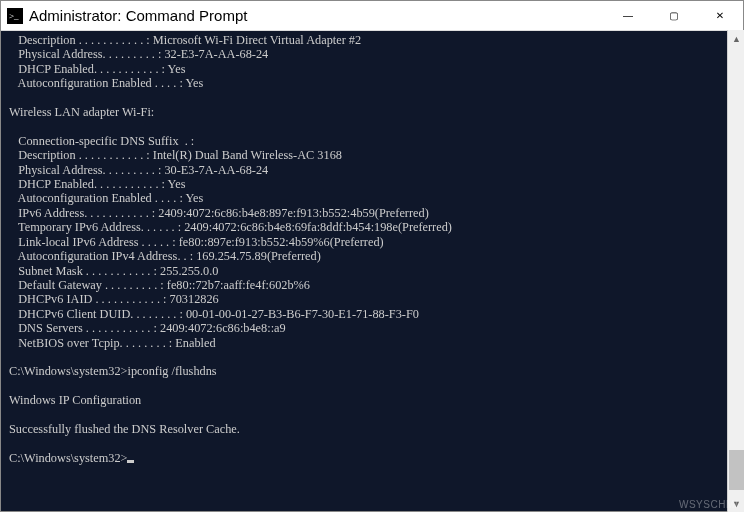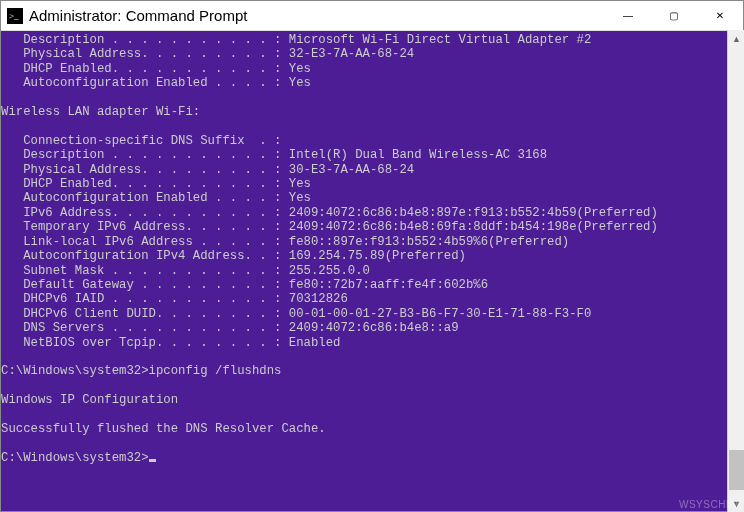--- a/index.html
+++ b/index.html
@@ -48,27 +48,27 @@
     width: 46px;
     height: 100%;
     display: flex;
     align-items: center;
     justify-content: center;
     font-size: 10px;
     color: #000;
   }
   .terminal {
     flex: 1;
-    background: #4c1d95;
+    background: #0f172a;
     color: #cccccc;
-    font-family: Liberation Mono, monospace;
+    font-family: Liberation Serif, serif;
     font-size: 12.3px;
     line-height: 14.4px;
     white-space: pre;
-    padding: 2px 4px 2px 0;
+    padding: 2px 4px 2px 8px;
     overflow: hidden;
     position: relative;
   }
   .scrollbar {
     position: absolute;
     right: 0;
     top: 30px;
     bottom: 0;
     width: 17px;
     background: #f0f0f0;

